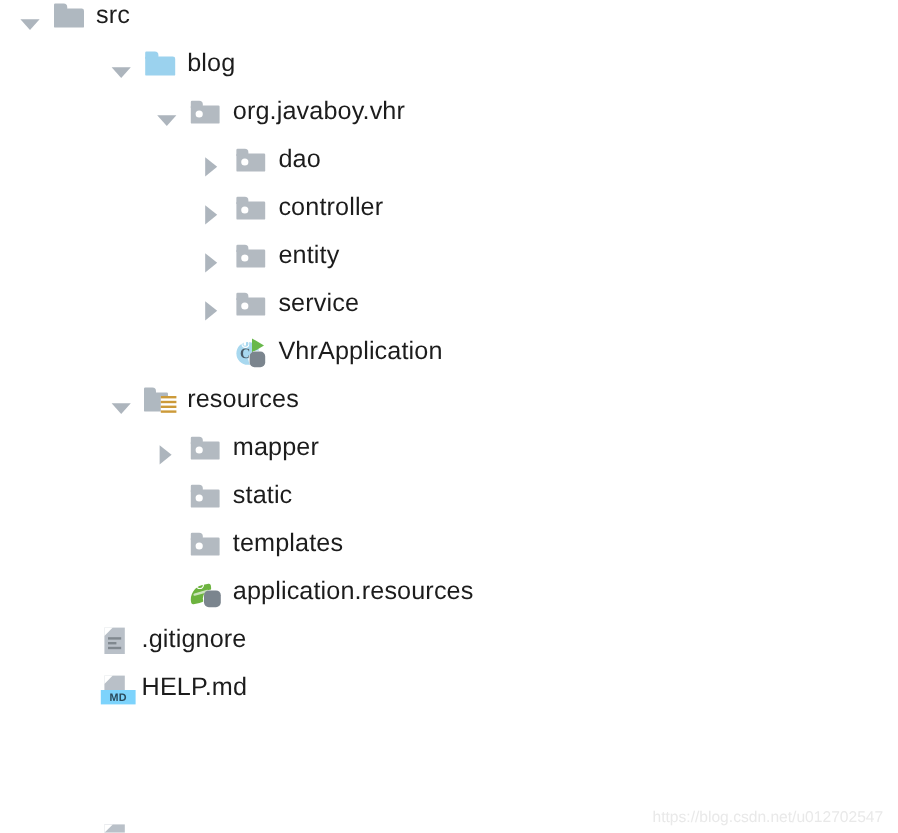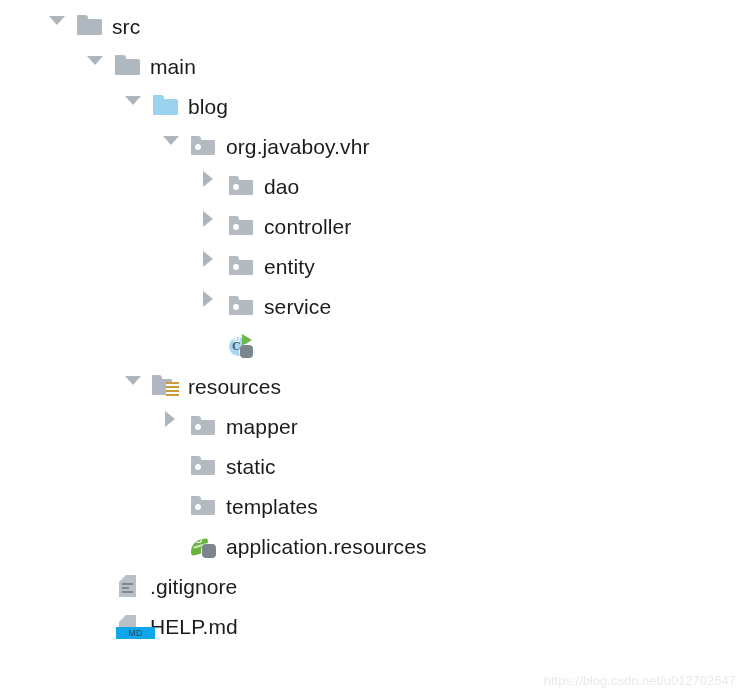--- a/index.html
+++ b/index.html
@@ -18,24 +18,23 @@
   #tree {
     position: absolute;
     top: 0;
     left: 0;
     width: 748px;
   }
 
   .row {
     height: 40px;
     display: flex;
-    align-items: flex-end;
+    align-items: flex-start;
     white-space: nowrap;
     position: relative;
-    margin-left: 32px;
   }
 
   
   .twisty {
     width: 22px;
     height: 40px;
     flex: 0 0 22px;
     position: relative;
   }
   .twisty.down::before {
@@ -163,25 +162,25 @@
     display: block;
     height: 2px;
     margin-bottom: 2px;
     background: #80888f;
   }
   .ic-doc .lines i.short { width: 7px; }
 
   .ic-doc .mdbadge {
     position: absolute;
     left: 2px; top: 15px;
-    width: 39px; height: 12px;
-    background: #0ea5e9;
+    width: 29px; height: 12px;
+    background: #7dd3fc;
     color: #2a4a5c;
     font-size: 9px;
-    font-weight: normal;
+    font-weight: bold;
     font-family: "Liberation Sans", sans-serif;
     line-height: 12px;
     text-align: center;
     letter-spacing: 0.2px;
   }
 
   
   .ic-runclass .circle {
     position: absolute;
     left: 1px; top: 5px;
@@ -321,30 +320,20 @@
 <div id="tree">
     <div class="row">
       <span class="spacer" style="width: 14px;"></span>
       <span class="twisty down"></span>
       <span class="spacer" style="width: 8px;"></span>
       <span class="icon ic-folder">
         <span class="ftab"></span>
         <span class="fbody"></span>
       </span>
       <span class="label">src</span>
-    </div>
-    <div class="row">
-      <span class="spacer" style="width: 52px;"></span>
-      <span class="twisty down"></span>
-      <span class="spacer" style="width: 8px;"></span>
-      <span class="icon ic-folder">
-        <span class="ftab"></span>
-        <span class="fbody"></span>
-      </span>
-      <span class="label">main</span>
     </div>
     <div class="row">
       <span class="spacer" style="width: 90px;"></span>
       <span class="twisty down"></span>
       <span class="spacer" style="width: 8px;"></span>
       <span class="icon ic-folder blue">
         <span class="ftab"></span>
         <span class="fbody"></span>
       </span>
       <span class="label">blog</span>
@@ -409,20 +398,21 @@
       <span class="twisty none"></span>
       <span class="spacer" style="width: 8px;"></span>
       <span class="icon ic-runclass">
         <span class="circle"></span>
         <span class="cletter">C</span>
         <span class="arrow"></span>
         <span class="pwr"></span>
         <span class="pwrglyph"></span>
         <span class="pwrstem"></span>
       </span>
+      <span class="label">VhrApplication</span>
     </div>
     <div class="row">
       <span class="spacer" style="width: 90px;"></span>
       <span class="twisty down"></span>
       <span class="spacer" style="width: 8px;"></span>
       <span class="icon ic-res">
         <span class="ftab"></span>
         <span class="fbody"></span>
         <span class="bars">
           <i></i>

